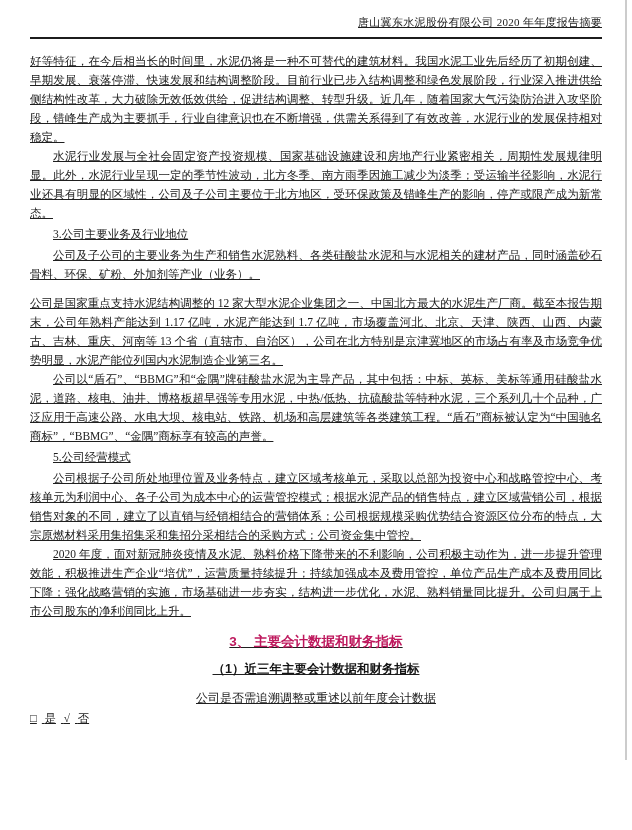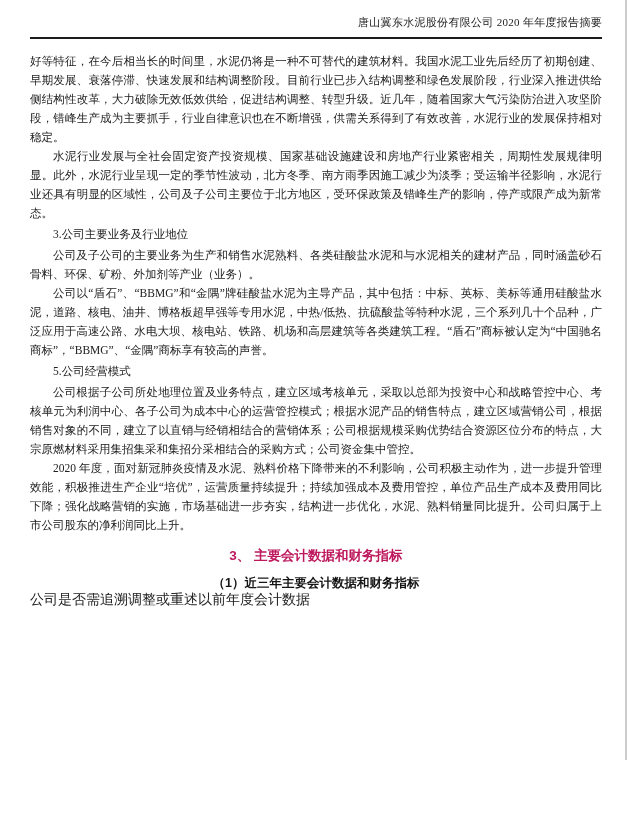--- a/index.html
+++ b/index.html
@@ -3,21 +3,21 @@
 <meta charset="utf-8">
 <style>
   * { margin: 0; padding: 0; box-sizing: border-box; }
   html, body { width: 632px; height: 830px; overflow: hidden; }
   body {
     background: #ffffff;
     color: #1f1f1f;
     font-family: "Liberation Serif", "DejaVu Serif", serif;
     position: relative;
   }
-  .page { width: 632px; height: 760px; position: relative; }
+  .page { width: 632px; height: 760px; position: relative; text-decoration: underline; }
 
   .page-edge {
     position: absolute; top: 0; right: 5px; width: 2px; height: 100%;
     background: #cccccc;
   }
 
   .header {
     padding: 15px 30px 0 30px;
     text-align: right;
     font-size: 11px;
@@ -55,24 +55,24 @@
   .summary-subheading {
     margin-top: 11px;
     font-family: "Liberation Sans", "DejaVu Sans", sans-serif;
     font-weight: 700;
     font-size: 12.5px;
     line-height: 17px;
     color: #141414;
     text-align: center;
   }
   .question {
-    margin-top: 1px;
-    font-size: 14px;
+    margin-top: 13px;
+    font-size: 12px;
     line-height: 14px;
-    text-align: left;
+    text-align: center;
   }
   .checkbox-line {
     margin-top: 6px;
     font-size: 11.3px;
     line-height: 15px;
     text-align: left;
   }
   .checkbox-line span { margin-right: 5px; }
 </style>
 </head>
@@ -90,35 +90,42 @@
 
     <p class="para">好等特征，在今后相当长的时间里，水泥仍将是一种不可替代的建筑材料。我国水泥工业先后经历了初期创建、早期发展、衰落停滞、快速发展和结构调整阶段。目前行业已步入结构调整和绿色发展阶段，行业深入推进供给侧结构性改革，大力破除无效低效供给，促进结构调整、转型升级。近几年，随着国家大气污染防治进入攻坚阶段，错峰生产成为主要抓手，行业自律意识也在不断增强，供需关系得到了有效改善，水泥行业的发展保持相对稳定。</p>
 
 
     <p class="para indent">水泥行业发展与全社会固定资产投资规模、国家基础设施建设和房地产行业紧密相关，周期性发展规律明显。此外，水泥行业呈现一定的季节性波动，北方冬季、南方雨季因施工减少为淡季；受运输半径影响，水泥行业还具有明显的区域性，公司及子公司主要位于北方地区，受环保政策及错峰生产的影响，停产或限产成为新常态。</p>
 
     <p class="num-heading">3.公司主要业务及行业地位</p>
 
     <p class="para indent">公司及子公司的主要业务为生产和销售水泥熟料、各类硅酸盐水泥和与水泥相关的建材产品，同时涵盖砂石骨料、环保、矿粉、外加剂等产业（业务）。</p>
 
+    <p class="para gap-top">公司是国家重点支持水泥结构调整的 12 家大型水泥企业集团之一、中国北方最大的水泥生产厂商。截至本报告期末，公司年熟料产能达到 1.17 亿吨，水泥产能达到 1.7 亿吨，市场覆盖河北、北京、天津、陕西、山西、内蒙古、吉林、重庆、河南等 13 个省（直辖市、自治区），公司在北方特别是京津冀地区的市场占有率及市场竞争优势明显，水泥产能位列国内水泥制造企业第三名。</p>
 
 
     <p class="para indent">公司以“盾石”、“BBMG”和“金隅”牌硅酸盐水泥为主导产品，其中包括：中标、英标、美标等通用硅酸盐水泥，道路、核电、油井、博格板超早强等专用水泥，中热/低热、抗硫酸盐等特种水泥，三个系列几十个品种，广泛应用于高速公路、水电大坝、核电站、铁路、机场和高层建筑等各类建筑工程。“盾石”商标被认定为“中国驰名商标”，“BBMG”、“金隅”商标享有较高的声誉。</p>
 
     <p class="num-heading">5.公司经营模式</p>
 
     <p class="para indent">公司根据子公司所处地理位置及业务特点，建立区域考核单元，采取以总部为投资中心和战略管控中心、考核单元为利润中心、各子公司为成本中心的运营管控模式；根据水泥产品的销售特点，建立区域营销公司，根据销售对象的不同，建立了以直销与经销相结合的营销体系；公司根据规模采购优势结合资源区位分布的特点，大宗原燃材料采用集招集采和集招分采相结合的采购方式；公司资金集中管控。</p>
 
 
     <p class="para indent">2020 年度，面对新冠肺炎疫情及水泥、熟料价格下降带来的不利影响，公司积极主动作为，进一步提升管理效能，积极推进生产企业“培优”，运营质量持续提升；持续加强成本及费用管控，单位产品生产成本及费用同比下降；强化战略营销的实施，市场基础进一步夯实，结构进一步优化，水泥、熟料销量同比提升。公司归属于上市公司股东的净利润同比上升。</p>
 
     <h2 class="summary-heading">3、 主要会计数据和财务指标</h2>
 
     <h3 class="summary-subheading">（1）近三年主要会计数据和财务指标</h3>
 
     <p class="question">公司是否需追溯调整或重述以前年度会计数据</p>
 
+    <p class="checkbox-line">
+      <span>□</span>
+      <span>是</span>
+      <span>√</span>
+      <span>否</span>
+    </p>
 
   </div>
 
   <div class="page-edge"></div>
 
 </div>
 
 </body></html>

